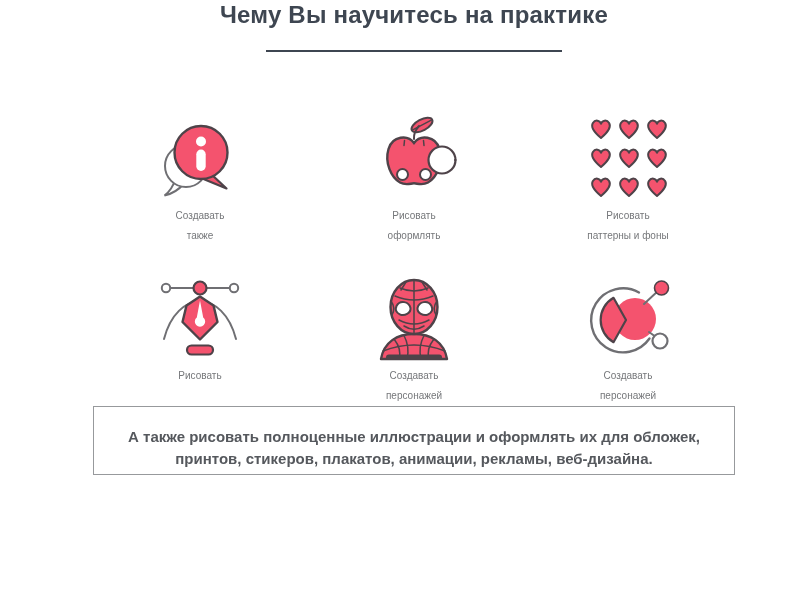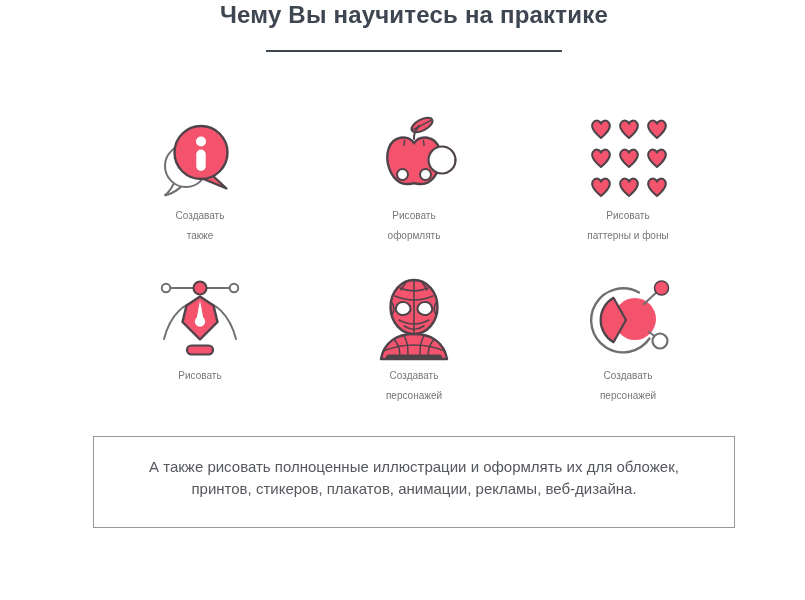--- a/index.html
+++ b/index.html
@@ -16,23 +16,23 @@
     margin:0;text-align:center;
     font-size:24px;line-height:29px;font-weight:bold;color:var(--title);
     letter-spacing:.2px;
   }
   .title-rule{width:296px;height:2px;background:var(--title);margin:21px auto 0;}
   .grid{display:grid;grid-template-columns:repeat(3,1fr);margin-top:60px;row-gap:26px;}
   .card{text-align:center;}
   .icon-wrap{height:92px;display:flex;align-items:center;justify-content:center;}
   .card-label{margin-top:2px;font-size:10px;line-height:20px;color:var(--label);}
   .note{
-    margin-top:30px;border:1px solid var(--note-border);
-    padding:19px 10px 27px;text-align:center;
-    font-size:15px;line-height:22px;color:var(--note-text);
+    border:1px solid var(--note-border);
+    padding:19px 10px 4px;text-align:center;
+    font-size:15px;line-height:22px;color:var(--note-text);font-weight:bold;
   }
   svg{display:block;}
   svg path,svg line,svg circle,svg ellipse,svg rect{stroke-linecap:round;}
   .fa{fill:var(--accent);} .fw{fill:#fff;} .fd{fill:var(--outline);}
   .so{stroke:var(--outline);} .sg{stroke:var(--linework);}
 </style>
 </head>
 <body>
 
 <div class="section">

